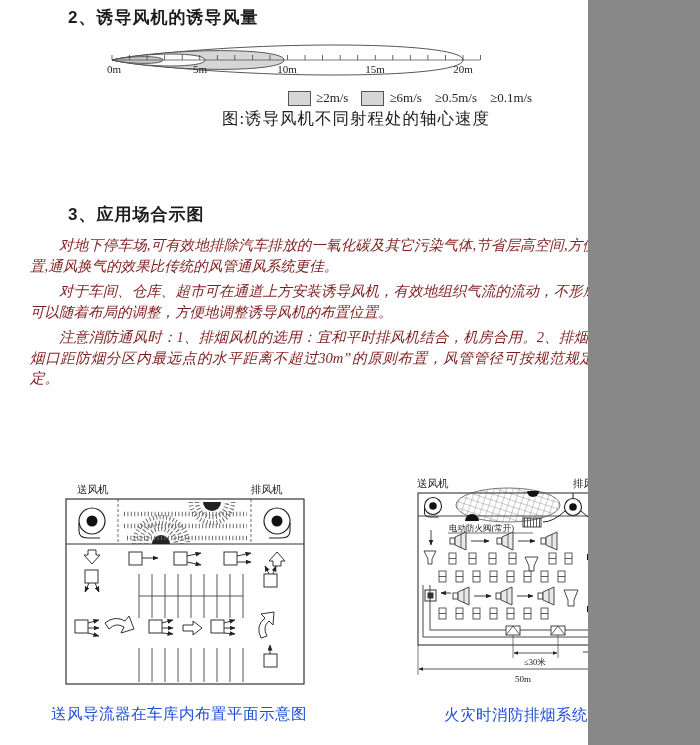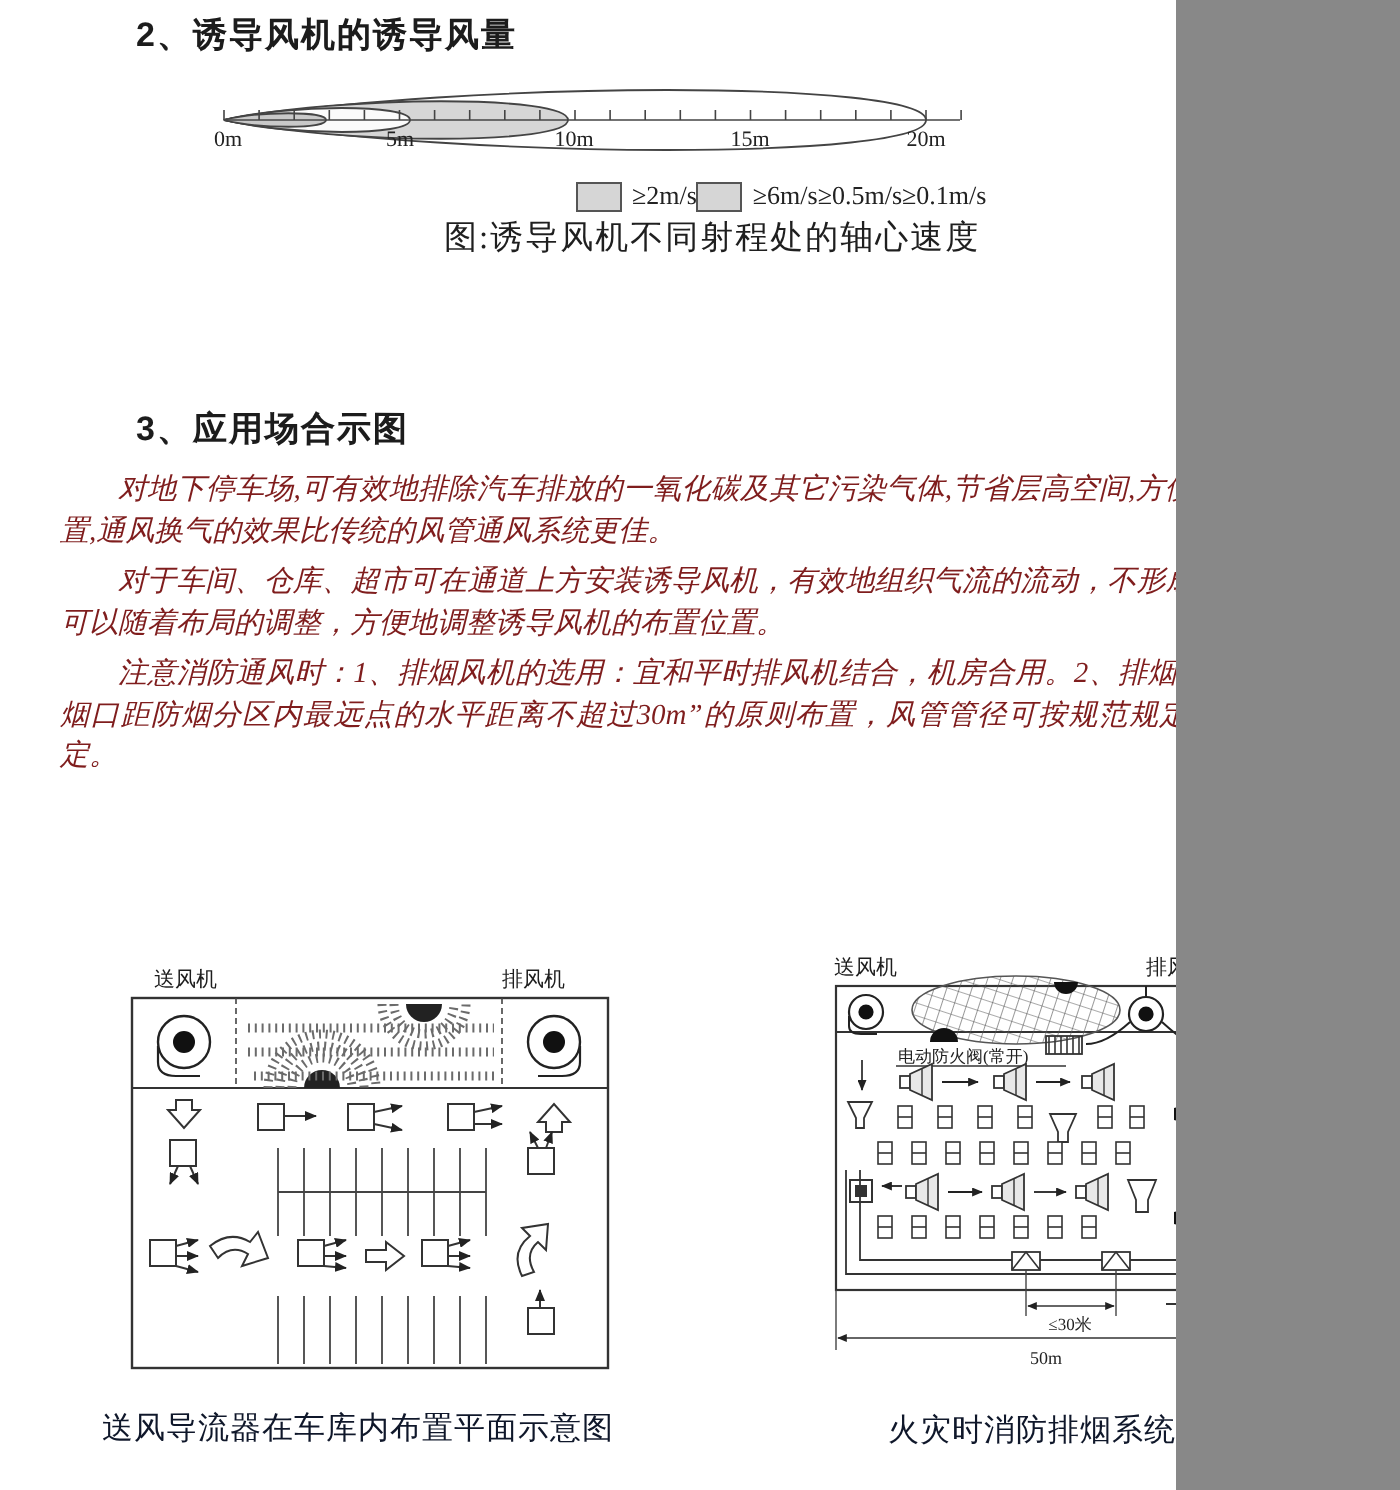--- a/index.html
+++ b/index.html
@@ -3,25 +3,25 @@
 <meta charset="utf-8">
 <style>
   html,body{margin:0;padding:0;background:#888;}
   #page{position:relative;width:588px;height:745px;background:#ffffff;overflow:hidden;
         font-family:"Liberation Serif",serif;color:#3f3f3f;}
   .abs{position:absolute;}
   .h{font-family:"Liberation Sans",sans-serif;font-weight:bold;font-size:17px;color:#1c1c1c;letter-spacing:1px;}
   .body-text{left:30px;width:640px;font-size:14.5px;line-height:20.5px;text-align:justify;color:#7f1d1d;font-style:italic;}
   .body-text p{margin:0 0 5px 0;text-indent:2em;}
   .notes{left:20px;top:137px;width:500px;font-size:11.5px;line-height:16px;color:#4d4d4d;}
-  .legend{left:288px;top:90px;display:flex;align-items:center;font-size:13px;color:#222;}
+  .legend{left:288px;top:90px;display:flex;align-items:center;gap:13px;font-size:13px;color:#222;}
   .legend .item{display:flex;align-items:center;gap:5px;}
   .swatch{width:21px;height:13px;background:#d6d6d6;border:1px solid #555;display:inline-block;}
   .figcap{left:222px;top:108px;width:300px;text-align:left;font-size:16.5px;color:#1f1f1f;letter-spacing:1px;}
-  .diagcap{font-size:15.5px;color:#0f172a;letter-spacing:0.5px;text-align:center;}
+  .diagcap{font-size:15.5px;color:#1d4ed8;letter-spacing:0.5px;text-align:center;}
   svg text{font-family:"Liberation Serif",serif;fill:#222;}
   svg .cn{font-family:"Liberation Sans",sans-serif;fill:#1d1d1d;}
 </style>
 </head>
 <body>
 
 <div id="page">
 
   <div class="abs h" style="left:68px;top:6px;">2、诱导风机的诱导风量</div>
 

